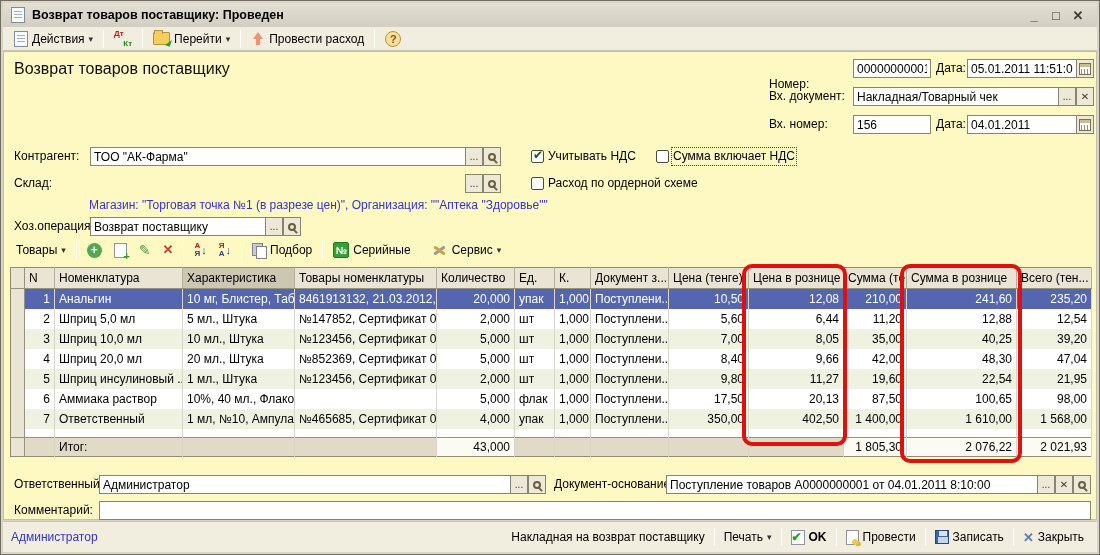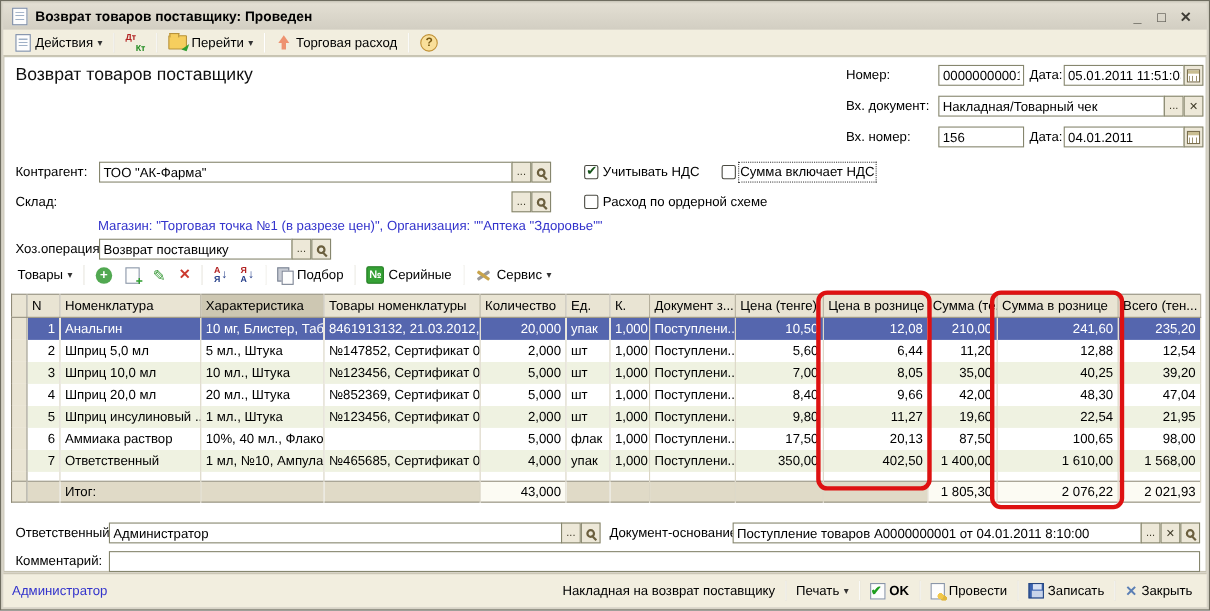--- a/index.html
+++ b/index.html
@@ -30,21 +30,21 @@
   .i-folder{width:17px;height:13px;background:#F6CE5E;border:1px solid #B8923A;border-radius:1px;position:relative;}
   .i-folder::before{content:"";position:absolute;left:0;top:-3px;width:7px;height:3px;background:#F6CE5E;border:1px solid #B8923A;border-bottom:none;}
   .i-folder::after{content:"";position:absolute;right:-2px;bottom:-2px;width:0;height:0;
     border-left:5px solid transparent;border-bottom:7px solid #2F9E2F;transform:rotate(20deg);}
   .i-uparr{width:14px;height:14px;position:relative;}
   .i-uparr::before{content:"";position:absolute;left:2px;top:0;border-left:5px solid transparent;border-right:5px solid transparent;border-bottom:7px solid #EE9270;}
   .i-uparr::after{content:"";position:absolute;left:5px;top:6px;width:4px;height:7px;background:#EE9270;}
   .i-help{width:16px;height:16px;border-radius:50%;background:#F9DF9A;border:1px solid #C09136;
     color:#7A5A14;font-weight:bold;font-size:11px;display:flex;align-items:center;justify-content:center;}
   
-  .form{position:absolute;left:2px;top:50px;right:2px;bottom:34px;background:#ffffff;border:1px solid #C4C0AE;}
+  .form{position:absolute;left:2px;top:50px;right:2px;bottom:34px;background:#fef9c3;border:1px solid #C4C0AE;}
   .lbl{position:absolute;line-height:19px;white-space:nowrap;}
   .heading{position:absolute;left:10px;top:8px;font-size:16px;color:#101010;}
   input.fld{position:absolute;height:19px;border:1px solid #86866E;background:#FFFFFF;
     font-family:"Liberation Sans",sans-serif;font-size:12px;padding:0 3px;color:#000;}
   .fbtn{position:absolute;height:19px;width:18px;background:#EDE8D8;border:1px solid #86866E;
     display:flex;align-items:center;justify-content:center;font-size:10px;color:#3E3A28;cursor:default;}
   .mag{width:8px;height:8px;border:2px solid #6B5F3E;border-radius:50%;position:relative;}
   .mag::after{content:"";position:absolute;width:6px;height:2px;background:#6B5F3E;transform:rotate(45deg);right:-4px;bottom:-3px;}
   .i-cal{width:12px;height:12px;background:#FFF;border:1px solid #7A6F4F;position:relative;}
   .i-cal::before{content:"";position:absolute;left:0;right:0;top:0;height:3px;background:#C9BE92;}
@@ -135,32 +135,32 @@
     </div>
     <div class="sep"></div>
     <div class="tbtn">
       <span class="i-folder"></span>
       <span>Перейти</span>
       <span class="arr">▾</span>
     </div>
     <div class="sep"></div>
     <div class="tbtn">
       <span class="i-uparr"></span>
-      <span>Торговая расход</span>
+      <span>Провести расход</span>
     </div>
     <div class="sep"></div>
     <div class="tbtn">
       <span class="i-help">?</span>
     </div>
   </div>
 
   <div class="form">
     <div class="heading">Возврат товаров поставщику</div>
 
-    <span class="lbl" style="left:765px;top:7px;">Номер:</span>
+    <span class="lbl" style="left:765px;top:23px;">Номер:</span>
     <input class="fld" style="left: 849px; top: 7px; width: 78px;" value="00000000001">
     <span class="lbl" style="left:932px;top:7px;">Дата:</span>
     <input class="fld" style="left: 963px; top: 7px; width: 110px;" value="05.01.2011 11:51:03">
     <div class="fbtn" style="left:1072px;top:7px;">
         <span class="i-cal"></span>
       </div>
 
     <span class="lbl" style="left:765px;top:35px;">Вх. документ:</span>
     <input class="fld" style="left: 849px; top: 35px; width: 206px;" value="Накладная/Товарный чек">
     <div class="fbtn" style="left:1054px;top:35px;">...</div>

